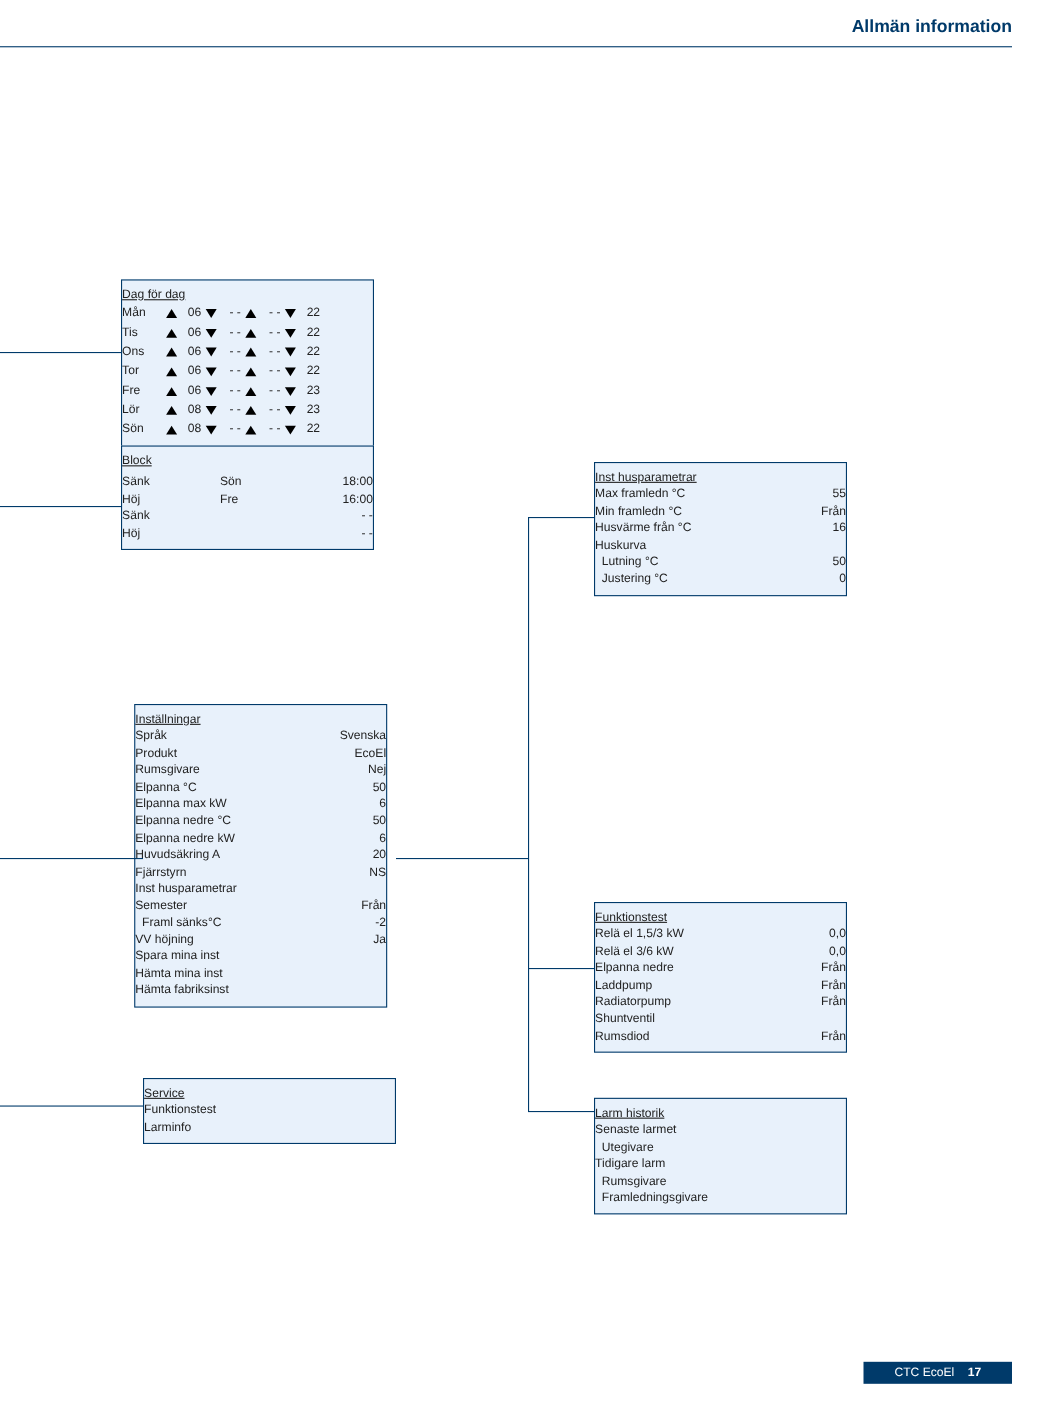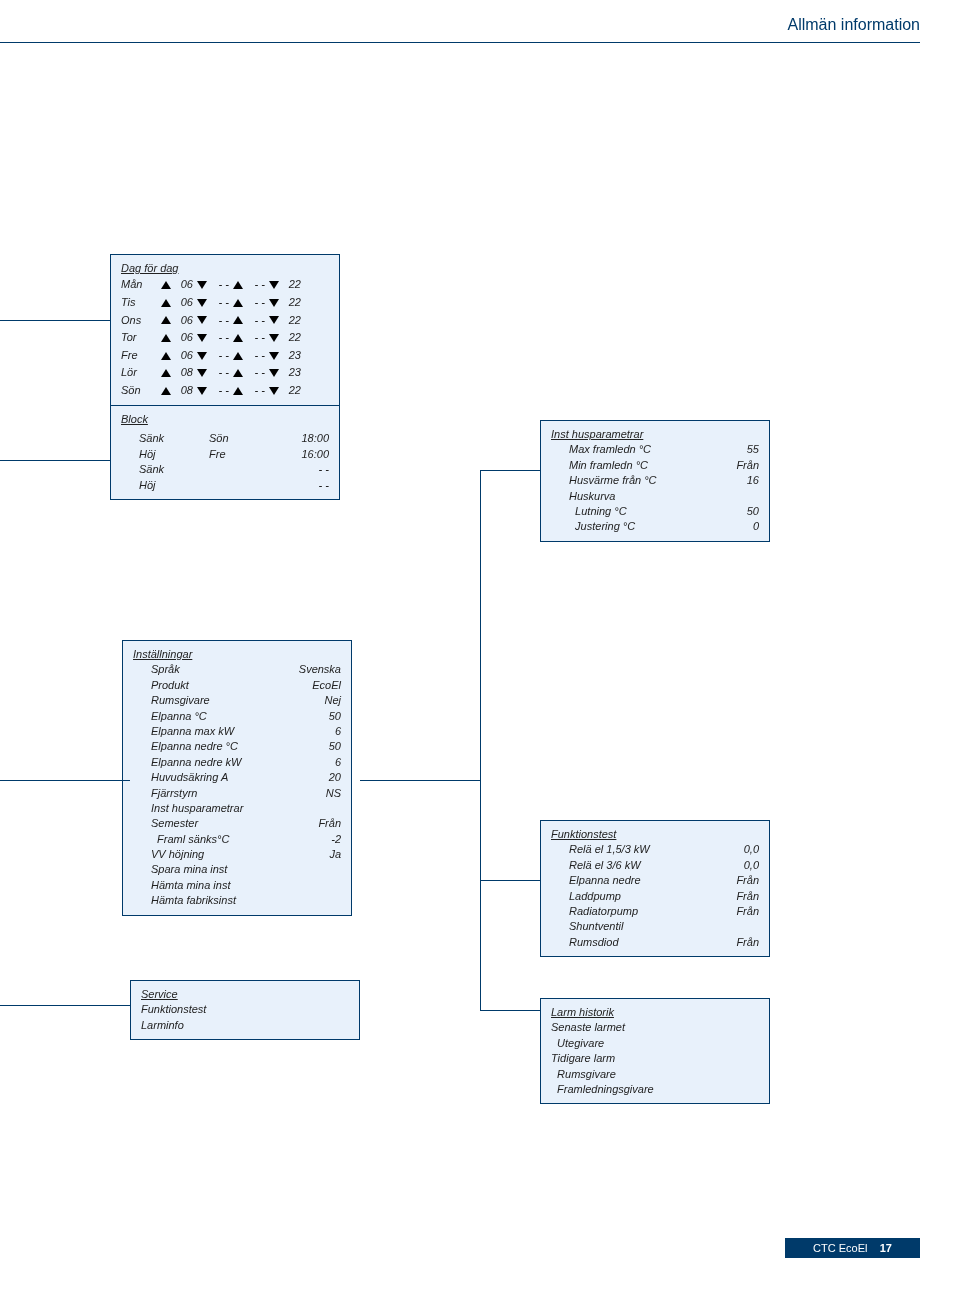--- a/index.html
+++ b/index.html
@@ -12,42 +12,41 @@
     font-size: 12px;
     color: #222;
     background: #fff;
     position: relative;
   }
   .hdr {
     position: absolute;
     top: 16px;
     right: 40px;
     color: #003a6a;
-    font-weight: normal;
+    font-weight: bold;
     font-size: 16px;
   }
   .hdr-line {
     position: absolute;
     top: 42px;
     left: 0;
     width: 920px;
     height: 1px;
     background: #003a6a;
   }
   .box {
     position: absolute;
     background: #e8f1fb;
     border: 1px solid #003a6a;
-    padding: 6px 10px;
+    padding: 6px 0;
     font-size: 11px;
     line-height: 1.4;
-    font-style: italic;
   }
   .box .title { text-decoration: underline; }
-  .row { display: flex; justify-content: space-between; margin-left: 18px; }
+  .row { display: flex; justify-content: space-between; }
   .row .c { flex: 0 0 auto; }
   .tri-up, .tri-dn {
     display: inline-block;
     width: 0; height: 0;
     border-left: 5px solid transparent;
     border-right: 5px solid transparent;
     vertical-align: middle;
     margin: 0 2px;
   }
   .tri-up { border-bottom: 8px solid #000; }

